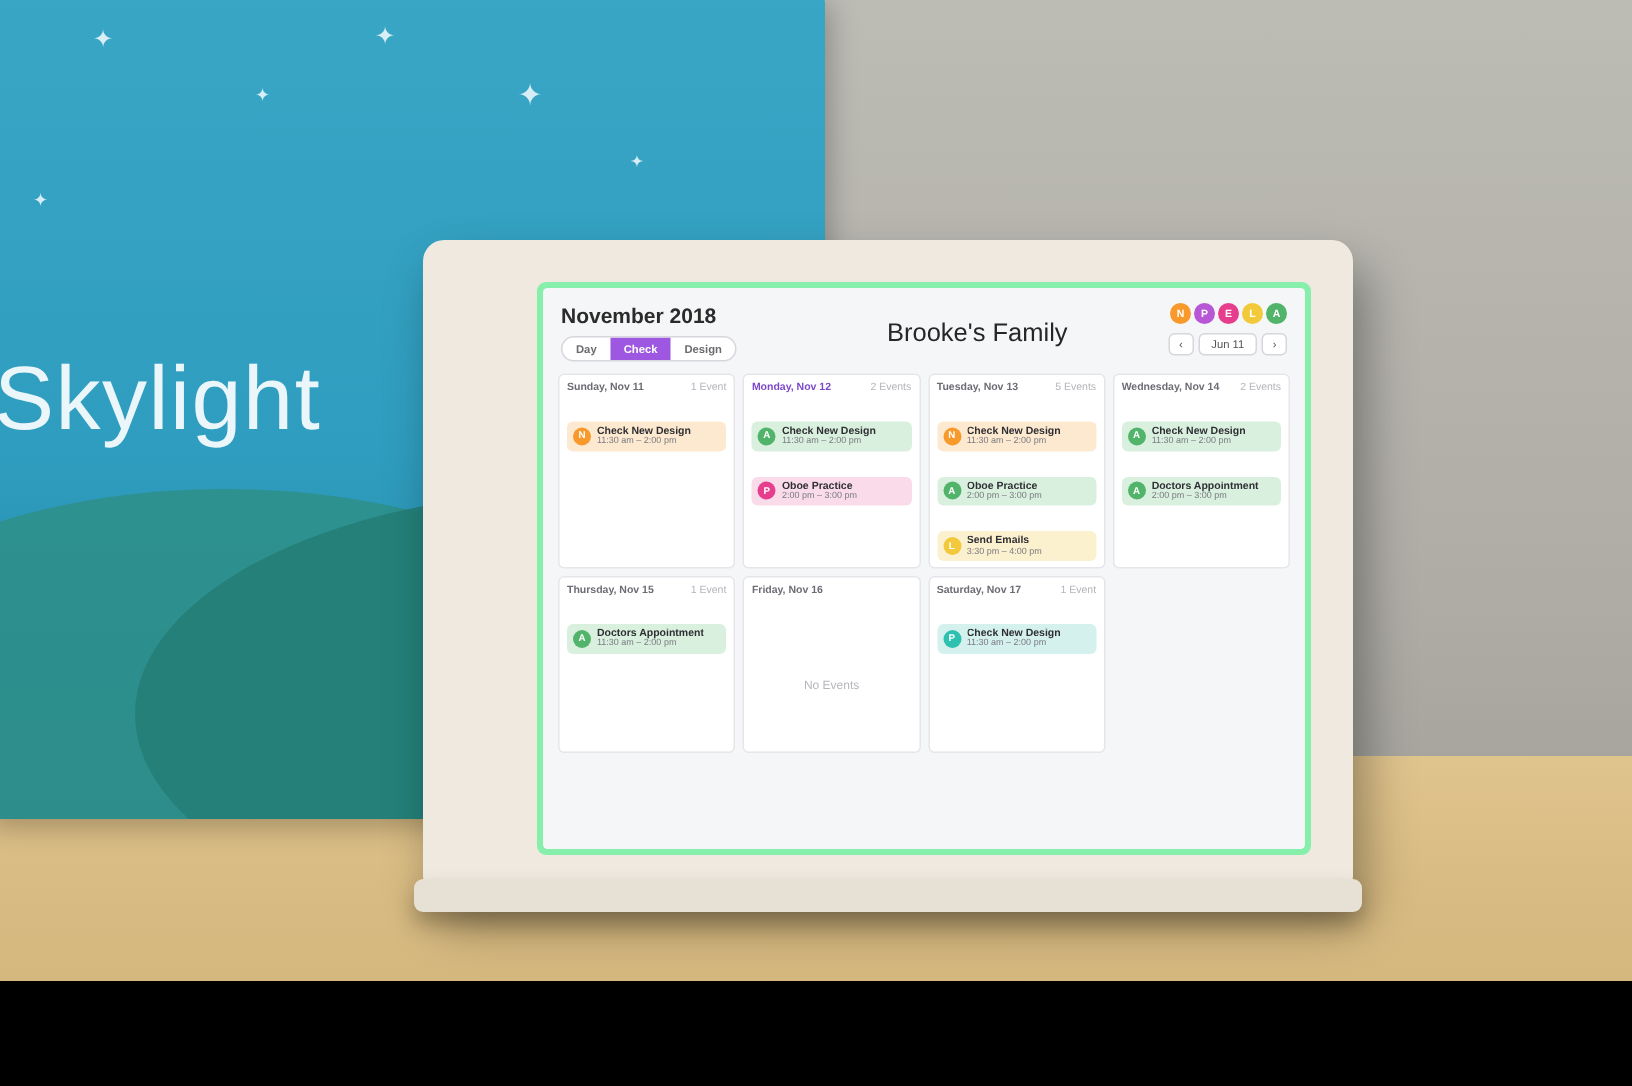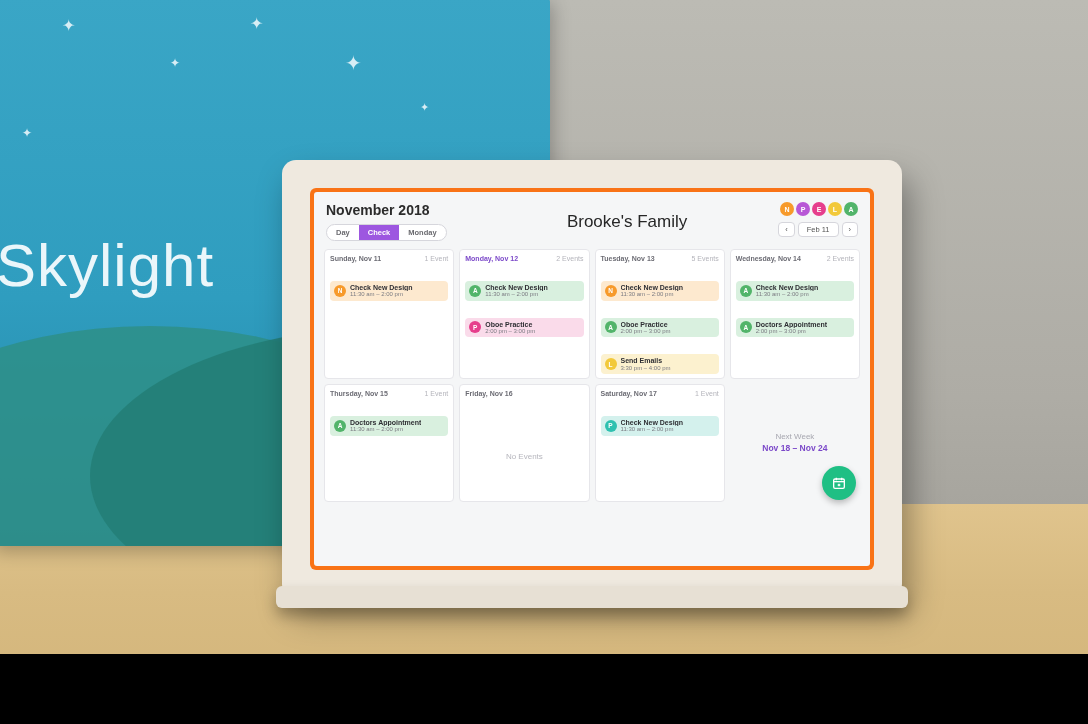--- a/index.html
+++ b/index.html
@@ -60,21 +60,21 @@
     border-radius:14px;
     box-shadow: 8px 18px 32px rgba(0,0,0,.35);
   }
   .frame .stand {
     position:absolute; left:-6px; bottom:-10px; width:632px; height:22px;
     background:#e7e0d4; border-radius:6px;
     box-shadow: 0 8px 14px rgba(0,0,0,.25);
   }
   .screen-bezel {
     position:absolute; inset:28px;
-    background:#f97316; border-radius:6px; padding:4px;
+    background:#86efac; border-radius:6px; padding:4px;margin-left:48px;
   }
   .screen {
     position:absolute; inset:4px;
     background:#f5f6f7;
     border-radius:3px;
     overflow:hidden;
     font-size:8.2px;
     color:#4a4a4a;
   }
 
@@ -194,35 +194,35 @@
     <div class="stand"></div>
     <div class="screen-bezel">
       <div class="screen">
 
         <div class="cal-header">
           <div class="hdr-left">
             <div class="month-title">November 2018</div>
             <div class="view-seg">
               <div class="seg">Day</div>
               <div class="seg active">Check</div>
-              <div class="seg">Monday</div>
+              <div class="seg">Design</div>
             </div>
           </div>
           <div class="family-title">Brooke's Family</div>
           <div class="hdr-right">
             <div class="avatars" id="avatars">
                 <div class="av c-orange">N</div>
                 <div class="av c-purple">P</div>
                 <div class="av c-pink">E</div>
                 <div class="av c-yellow">L</div>
                 <div class="av c-green">A</div>
               </div>
             <div class="date-nav">
               <div class="nav-btn">‹</div>
-              <div class="nav-date">Feb 11</div>
+              <div class="nav-date">Jun 11</div>
               <div class="nav-btn">›</div>
             </div>
           </div>
         </div>
 
         <div class="cal-grid" id="grid">
             <div class="day">
               <div class="day-head">
                 <span class="dname">Sunday, Nov 11</span>
                 <span class="dcount">1 Event</span>
@@ -326,34 +326,20 @@
               <div class="day-head">
                 <span class="dname">Saturday, Nov 17</span>
                 <span class="dcount">1 Event</span>
               </div>
               <div class="event bg-teal">
                 <div class="eav c-teal">P</div>
                 <div class="etext">
                   <div class="ename">Check New Design</div>
                   <div class="etime">11:30 am – 2:00 pm</div>
                 </div>
-              </div>
-            </div>
-            <div class="next-cell">
-              <div class="next-label">Next Week</div>
-              <div class="next-range">Nov 18 – Nov 24</div>
-              <div class="fab">
-                <svg viewBox="0 0 24 24">
-                  <rect x="4" y="6" width="16" height="14" rx="2" fill="none" stroke="#fff" stroke-width="2"></rect>
-                  <line x1="4" y1="10" x2="20" y2="10" stroke="#fff" stroke-width="2"></line>
-                  <line x1="8" y1="4" x2="8" y2="8" stroke="#fff" stroke-width="2"></line>
-                  <line x1="16" y1="4" x2="16" y2="8" stroke="#fff" stroke-width="2"></line>
-                  <line x1="12" y1="13" x2="12" y2="17" stroke="#fff" stroke-width="2"></line>
-                  <line x1="10" y1="15" x2="14" y2="15" stroke="#fff" stroke-width="2"></line>
-                </svg>
               </div>
             </div>
           </div>
 
       </div>
     </div>
   </div>
 </div>
 
 </body></html>

